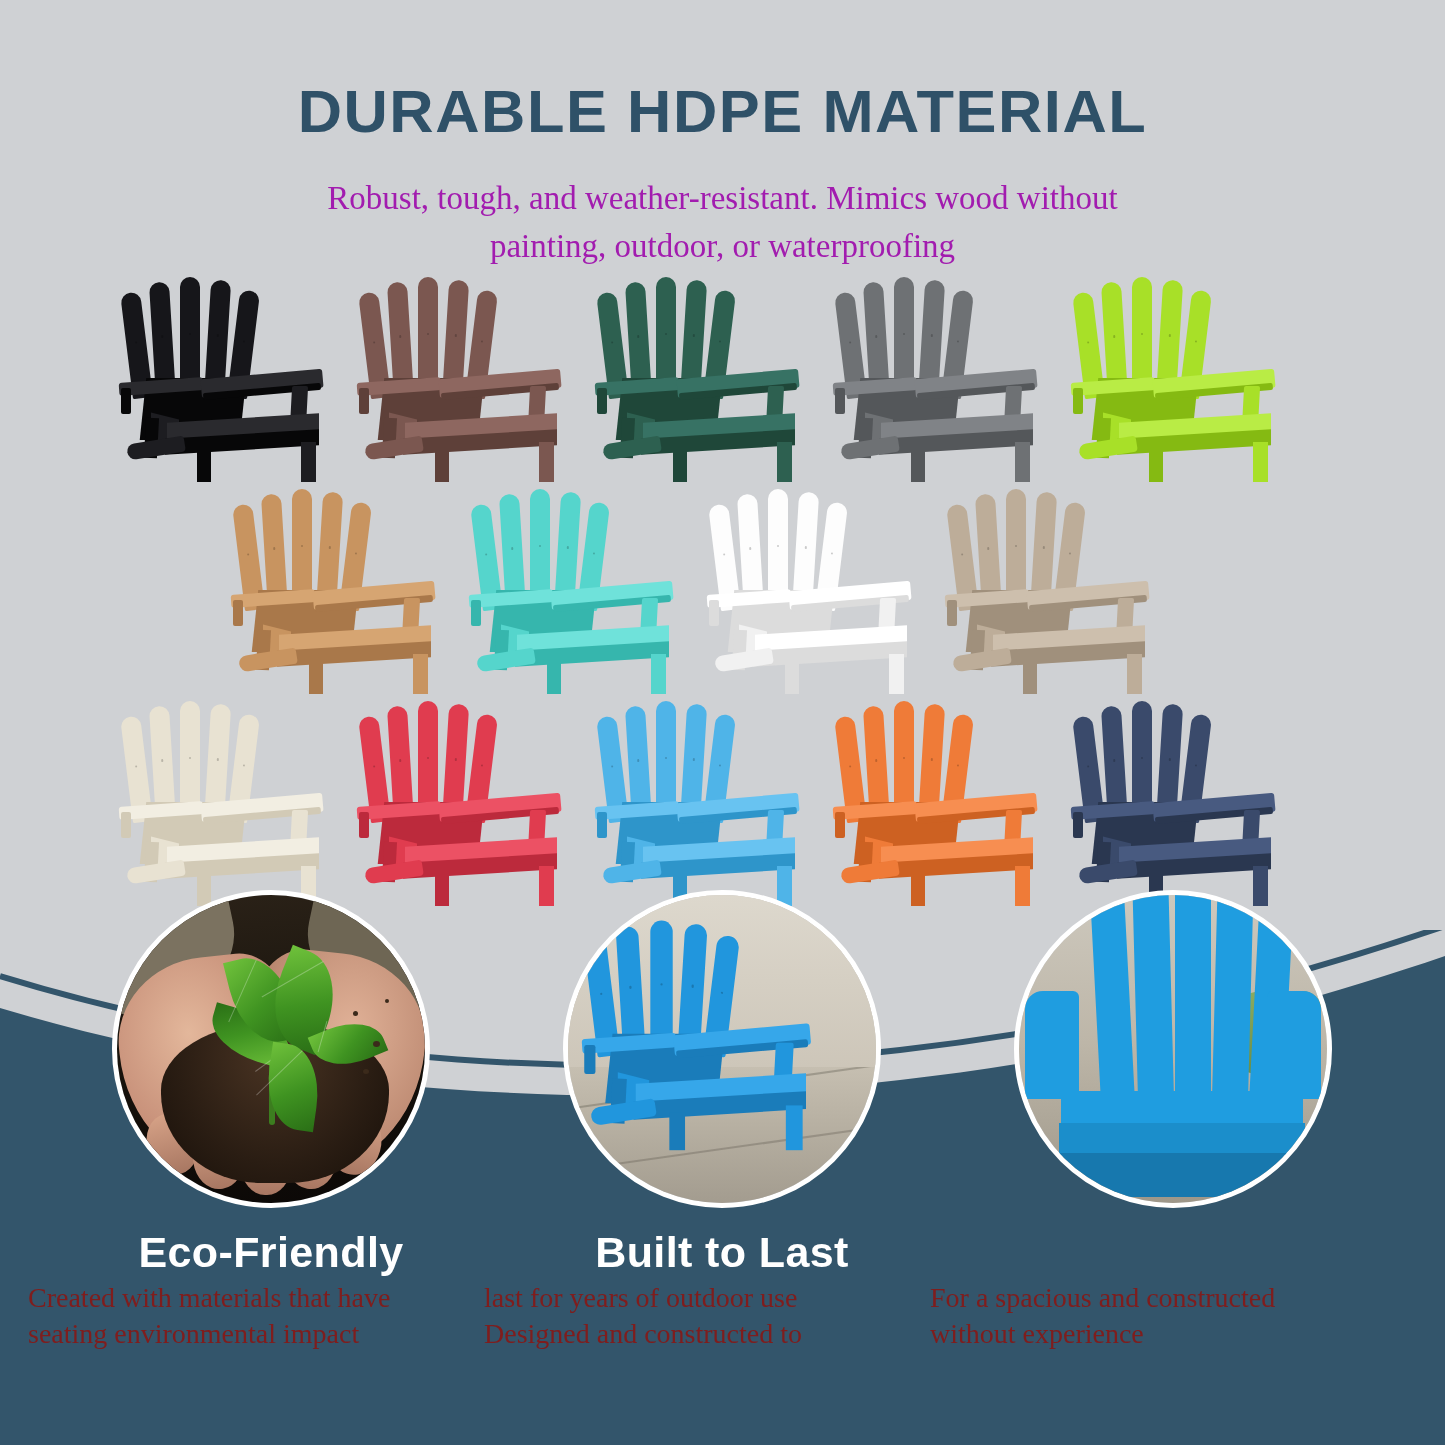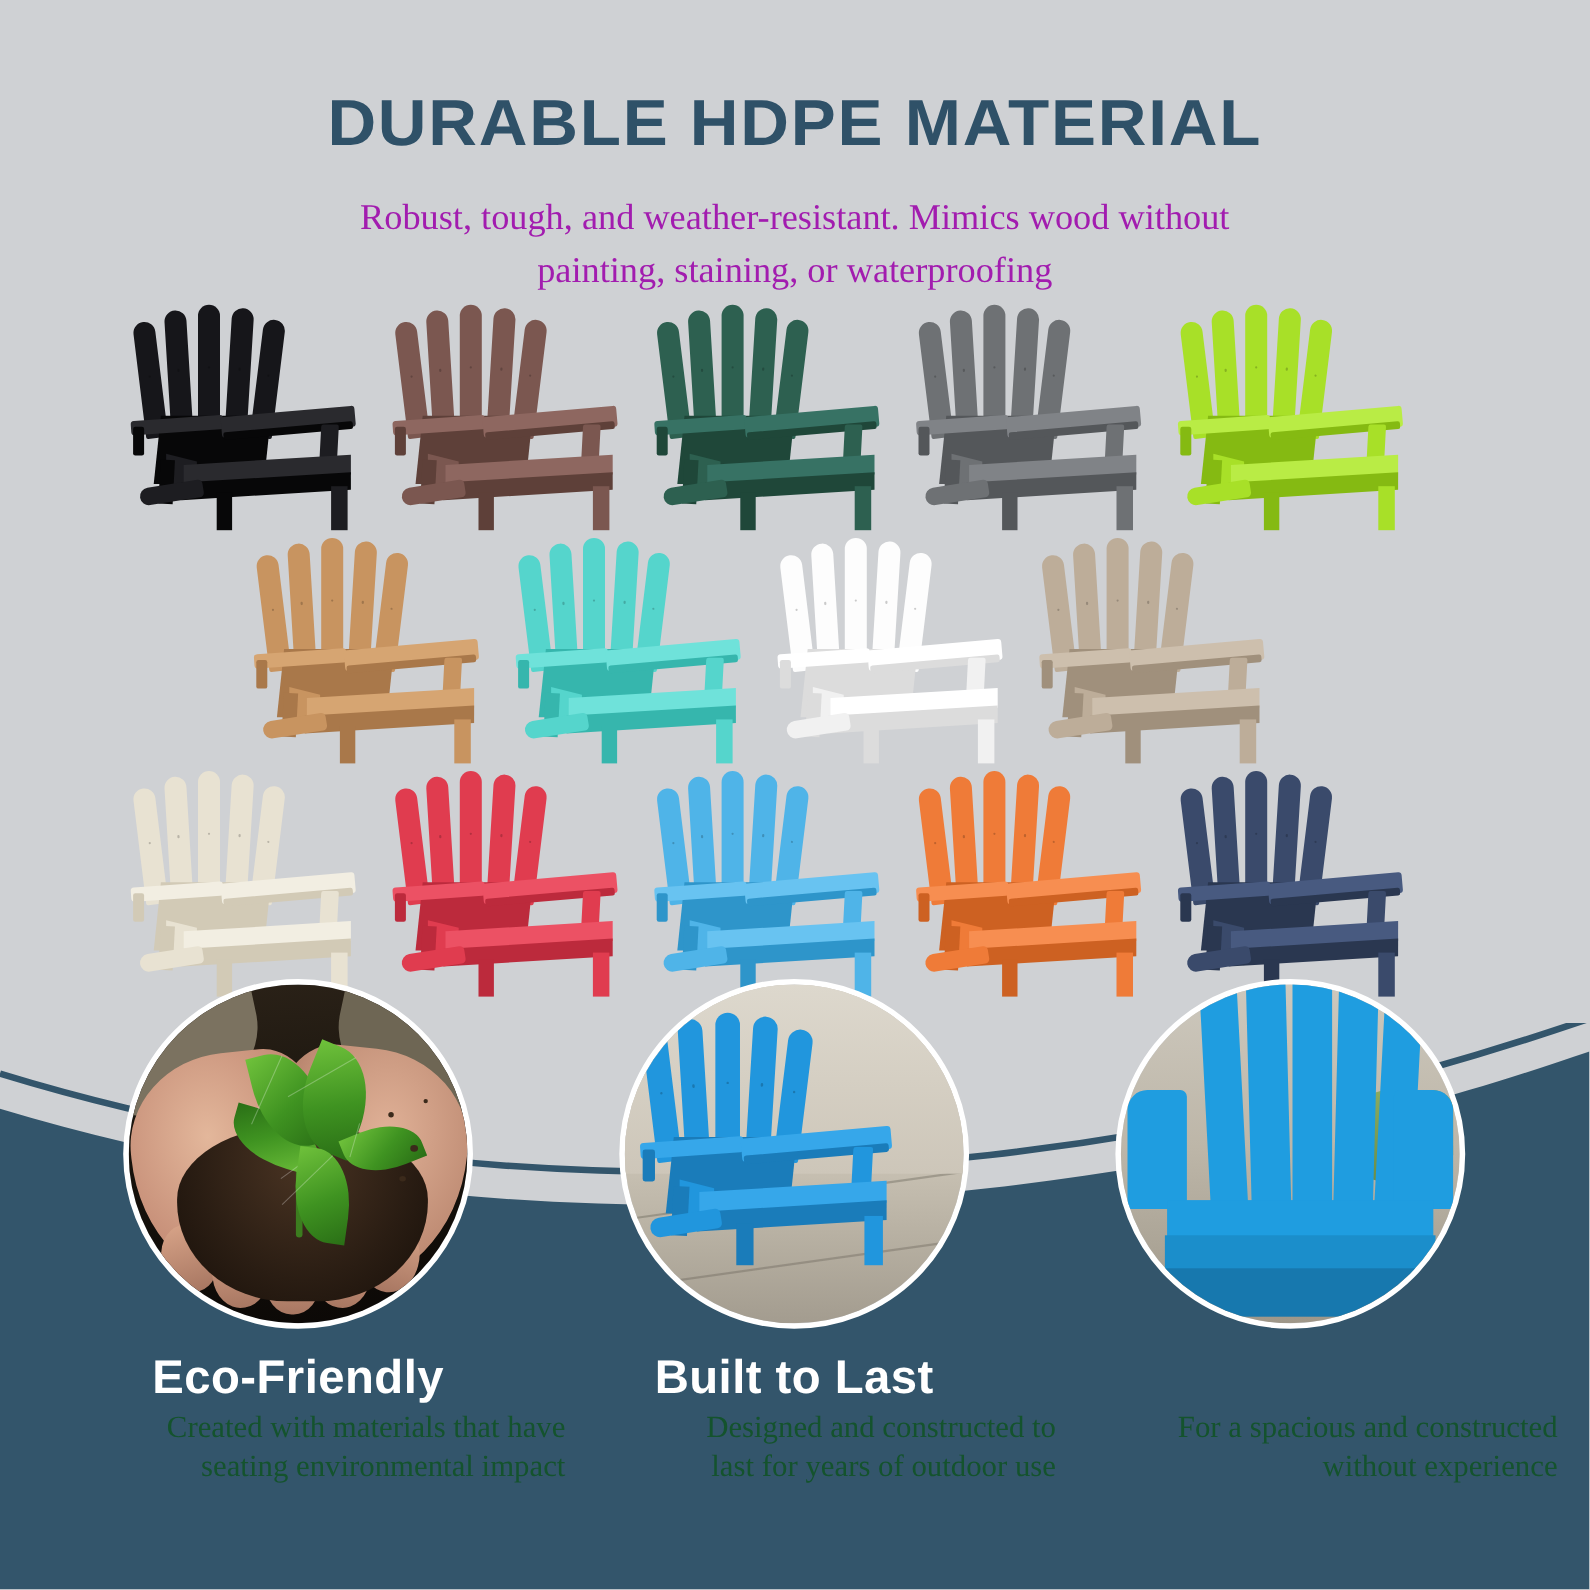--- a/index.html
+++ b/index.html
@@ -170,34 +170,34 @@
   .c3-arm-r { position:absolute; right:6px; top:96px; width:54px; height:108px; background:#1f9de0; border-radius:6px 18px 0 0; }
 
   
   .feat-title {
     position:absolute; text-align:center;
     font-family:"Liberation Sans", sans-serif;
     font-weight:bold; font-size:43px; color:#ffffff;
     letter-spacing:.4px;
   }
   .feat-desc {
-    position:absolute; text-align:right;
+    position:absolute; text-align:left;
     font-family:"Liberation Serif", serif;
-    font-size:28px; line-height:1.3; color:#14532d;
+    font-size:28px; line-height:1.3; color:#7f1d1d;
   }
 </style>
 </head>
 <body style="background: rgb(207, 209, 212);">
 
 <div id="stage">
 
   <div class="title" style="color: rgb(47, 81, 104);">DURABLE HDPE MATERIAL</div>
   <div class="subtitle">
     <div>Robust, tough, and weather-resistant. Mimics wood without</div>
-    <div>painting, staining, or waterproofing</div>
+    <div>painting, outdoor, or waterproofing</div>
   </div>
 
   <div class="grid">
     <div class="row" id="row-0">
         <div class="chair-cell" title="Black" style="left: 115px;">
           <div class="chair" style="--c: #16161a; --cL: #2a2a2e; --cM: #1d1d21; --cD: #070708;">
             <div class="back">
               <div class="slat s1"></div>
               <div class="slat s2"></div>
               <div class="slat s3"></div>
@@ -619,22 +619,22 @@
   </div>
 
   <div class="feat-title" style="left:48px;  top:1228px; width:446px;">Eco-Friendly</div>
   <div class="feat-desc" style="left:28px;  top:1280px; width:486px;">
     <div>Created with materials that have</div>
     <div>seating environmental impact</div>
   </div>
 
   <div class="feat-title" style="left:499px; top:1228px; width:446px;">Built to Last</div>
   <div class="feat-desc" style="left:484px; top:1280px; width:476px;">
+    <div>last for years of outdoor use</div>
     <div>Designed and constructed to</div>
-    <div>last for years of outdoor use</div>
   </div>
 
   <div class="feat-desc" style="left:930px; top:1280px; width:486px;">
     <div>For a spacious and constructed</div>
     <div>without experience</div>
   </div>
 
 </div>
 
 </body></html>

